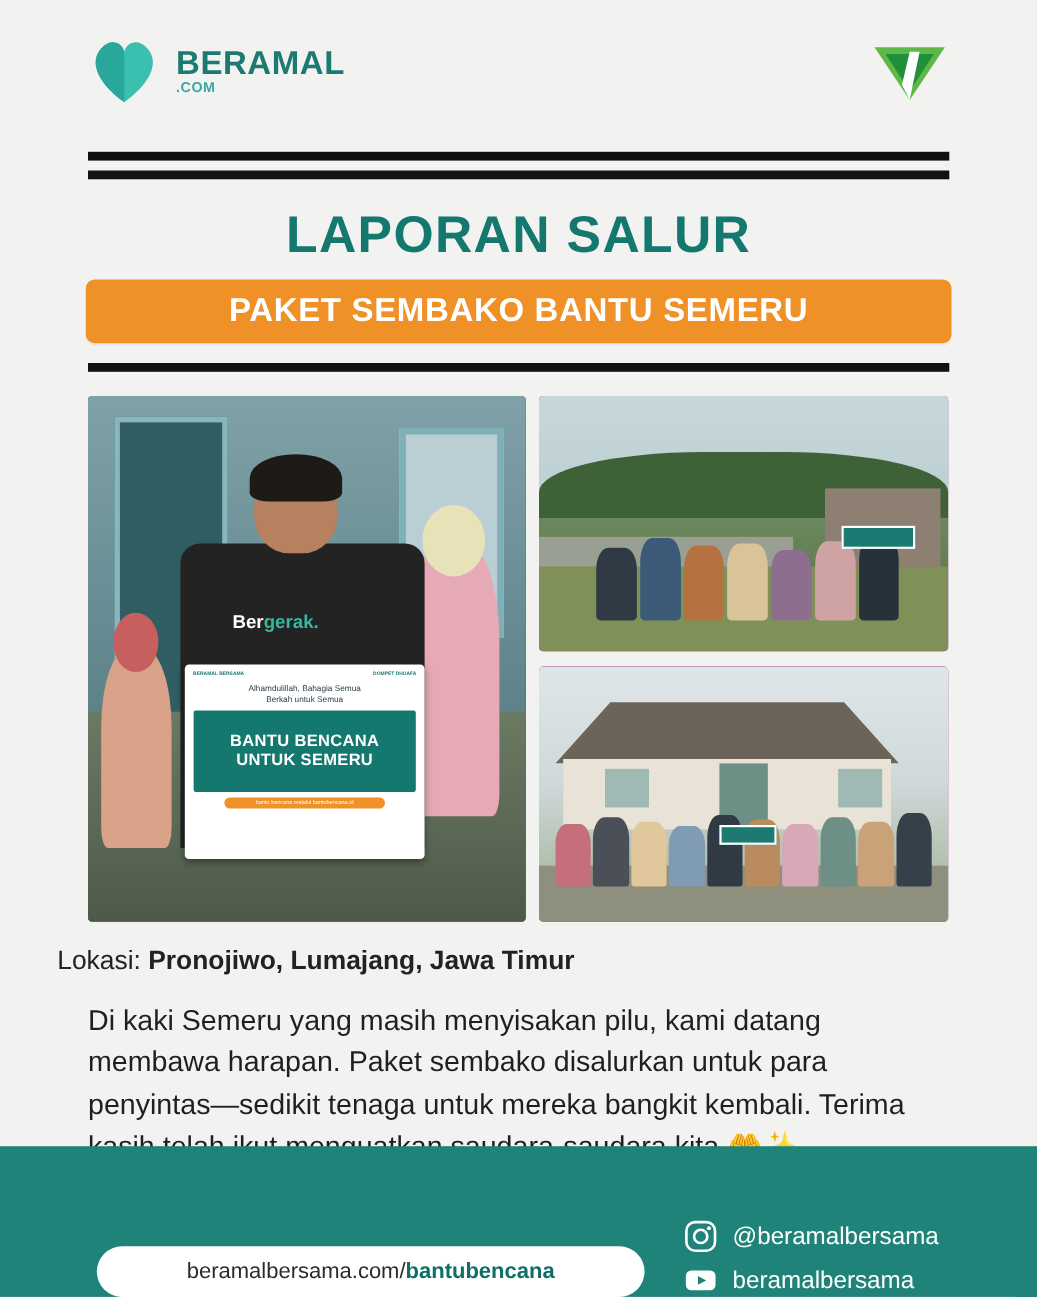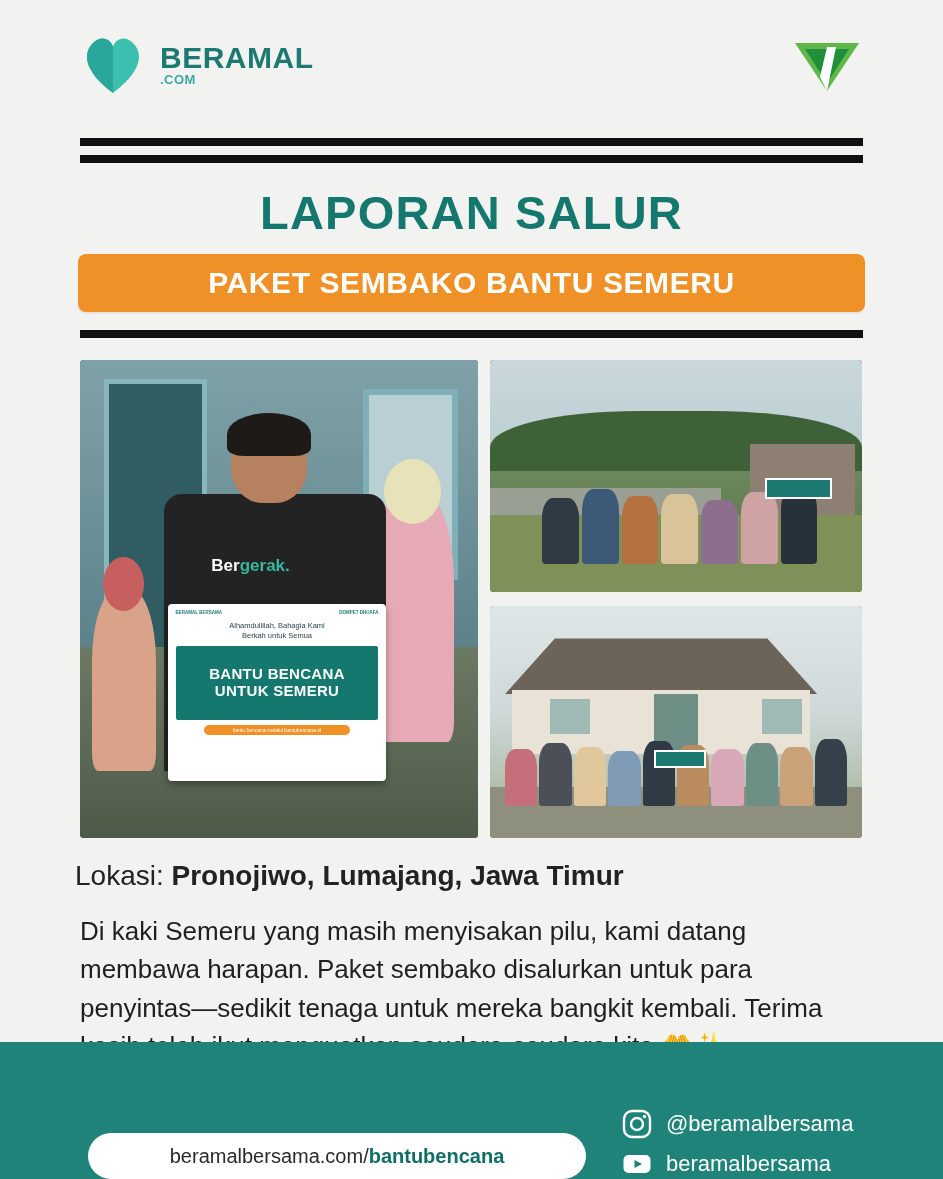--- a/index.html
+++ b/index.html
@@ -239,23 +239,23 @@
   .g2-door { position:absolute; left:44%; top:38%; width:12%; height:24%; background:#6d8f86; }
   .g2-win1 { position:absolute; left:16%; top:40%; width:11%; height:15%; background:#9fb9b5; }
   .g2-win2 { position:absolute; right:16%; top:40%; width:11%; height:15%; background:#9fb9b5; }
   .g2-ground { position:absolute; left:0; bottom:0; width:100%; height:22%; background:#8e8f7d; }
   .g2-people { position:absolute; left:4%; bottom:14%; width:92%; height:42%; display:flex; align-items:flex-end; gap:2px; }
   .g2-p { flex:1; border-radius: 32% 32% 3px 3px; }
   .g2-sign { position:absolute; left:44%; bottom:30%; width:14%; height:8%; background:#1d7a73; border:2px solid #fff; }
 
   
   .location {
-    padding: 0 75px;
+    padding: 0 52px;
     margin-top: 22px;
-    font-size: 28px;
+    font-size: 24px;
     color: #222;
   }
   .location b { font-weight: bold; }
   .body-copy {
     padding: 0 80px;
     margin-top: 20px;
     font-size: 26px;
     line-height: 1.48;
     color: #1f1f1f;
   }
@@ -354,21 +354,21 @@
         <div class="mh-man-hair"></div>
         <div class="mh-bergerak">
           <span>Ber</span><i>gerak.</i>
         </div>
         <div class="mh-banner">
           <div class="mh-banner-top">
             <span>BERAMAL BERSAMA</span>
             <span>DOMPET DHUAFA</span>
           </div>
           <div class="mh-banner-sub">
-            <div>Alhamdulillah, Bahagia Kami</div>
+            <div>Alhamdulillah, Bahagia Semua</div>
             <div>Berkah untuk Semua</div>
           </div>
           <div class="mh-banner-main">
             <div>BANTU BENCANA</div>
             <div>UNTUK SEMERU</div>
           </div>
           <div class="mh-banner-foot">bantu bencana melalui bantubencana.id</div>
         </div>
       </div>
     </div>

